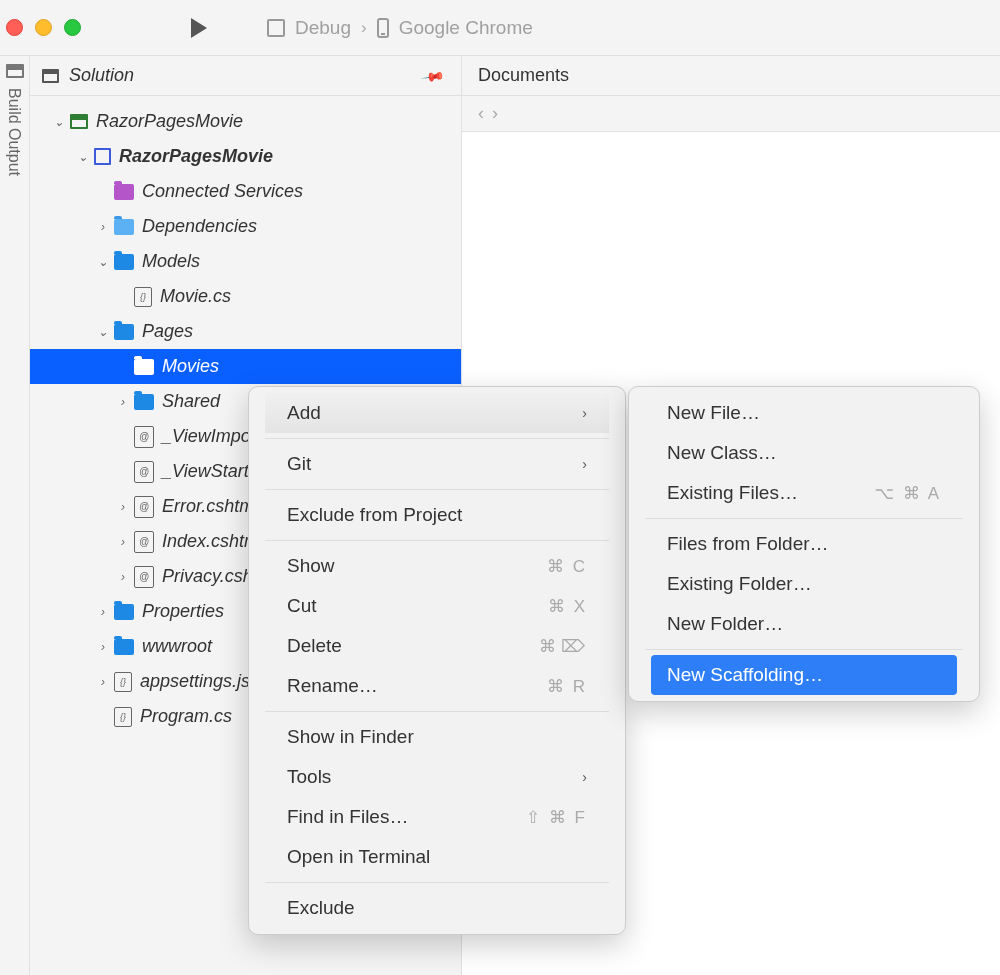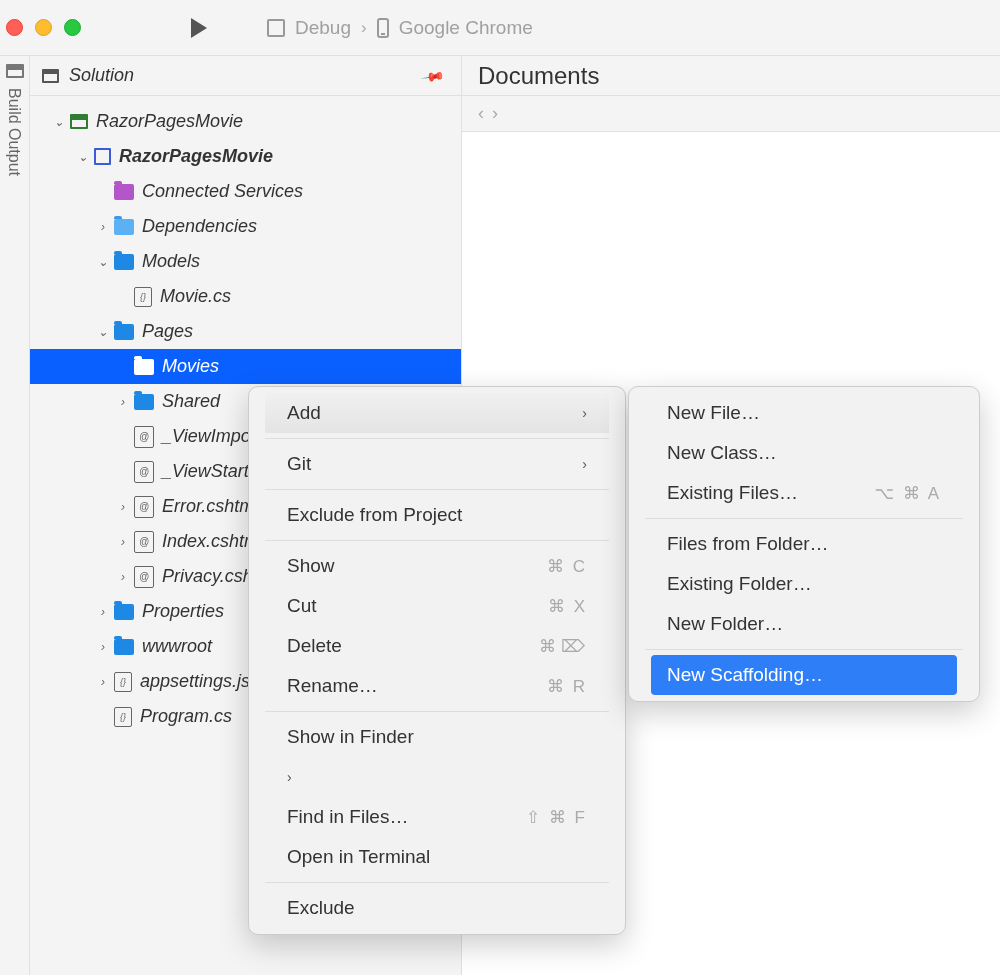--- a/index.html
+++ b/index.html
@@ -49,21 +49,21 @@
 .i-sln { width: 18px; height: 15px; border: 2px solid #2e7d32; display: inline-block; margin-right: 8px; border-radius: 1px; position: relative; }
 .i-sln::after { content: ''; position: absolute; width: 14px; height: 4px; background: #2e7d32; top: 0; left: 0; }
 .i-proj { width: 17px; height: 17px; border: 2px solid #3b5bdb; display: inline-block; margin-right: 8px; border-radius: 1px; }
 .i-cs { width: 18px; height: 20px; border: 1.5px solid #666; display: inline-flex; align-items: center; justify-content: center; border-radius: 2px; margin-right: 8px; font-size: 9px; color: #666; }
 .i-cs-at { width: 20px; height: 22px; border: 1.5px solid #666; display: inline-flex; align-items: center; justify-content: center; border-radius: 2px; margin-right: 8px; font-size: 10px; color: #666; position: relative; }
 .i-cs-at::before { content: '@'; }
 .bold { font-weight: 600; }
 
 
 .docs { flex: 1; background: #fff; display: flex; flex-direction: column; }
-.docs-header { height: 40px; background: #f4f4f4; border-bottom: 1px solid #e0e0e0; display: flex; align-items: center; padding: 0 16px; font-size: 24px; color: #333; }
+.docs-header { height: 40px; background: #f4f4f4; border-bottom: 1px solid #e0e0e0; display: flex; align-items: center; padding: 0 16px; font-size: 18px; color: #333; }
 .docs-nav { height: 36px; background: #f4f4f4; border-bottom: 1px solid #e0e0e0; display: flex; align-items: center; padding: 0 16px; gap: 8px; color: #aaa; font-size: 18px; }
 
 
 .ctx { position: absolute; background: #f2f2f2; border: 1px solid #ccc; border-radius: 10px; box-shadow: 0 10px 30px rgba(0,0,0,0.2); padding: 6px 16px; font-size: 19px; color: #333; }
 .ctx-1 { left: 248px; top: 386px; width: 378px; }
 .ctx-2 { left: 628px; top: 386px; width: 352px; }
 .ctx-item { display: flex; align-items: center; height: 40px; padding: 0 22px; cursor: default; }
 .ctx-item .label { flex: 1; }
 .ctx-item .shortcut { color: #aaa; font-size: 17px; letter-spacing: 2px; }
 .ctx-item .chev { font-size: 14px; color: #555; }
@@ -233,20 +233,21 @@
   </div>
   <div class="ctx-item">
     <span class="label">Rename…</span>
     <span class="shortcut">⌘ R</span>
   </div>
   <div class="ctx-sep"></div>
   <div class="ctx-item">
     <span class="label">Show in Finder</span>
   </div>
   <div class="ctx-item">
+    <span class="label">Tools</span>
     <span class="chev">›</span>
   </div>
   <div class="ctx-item">
     <span class="label">Find in Files…</span>
     <span class="shortcut">⇧ ⌘ F</span>
   </div>
   <div class="ctx-item">
     <span class="label">Open in Terminal</span>
   </div>
   <div class="ctx-sep"></div>

